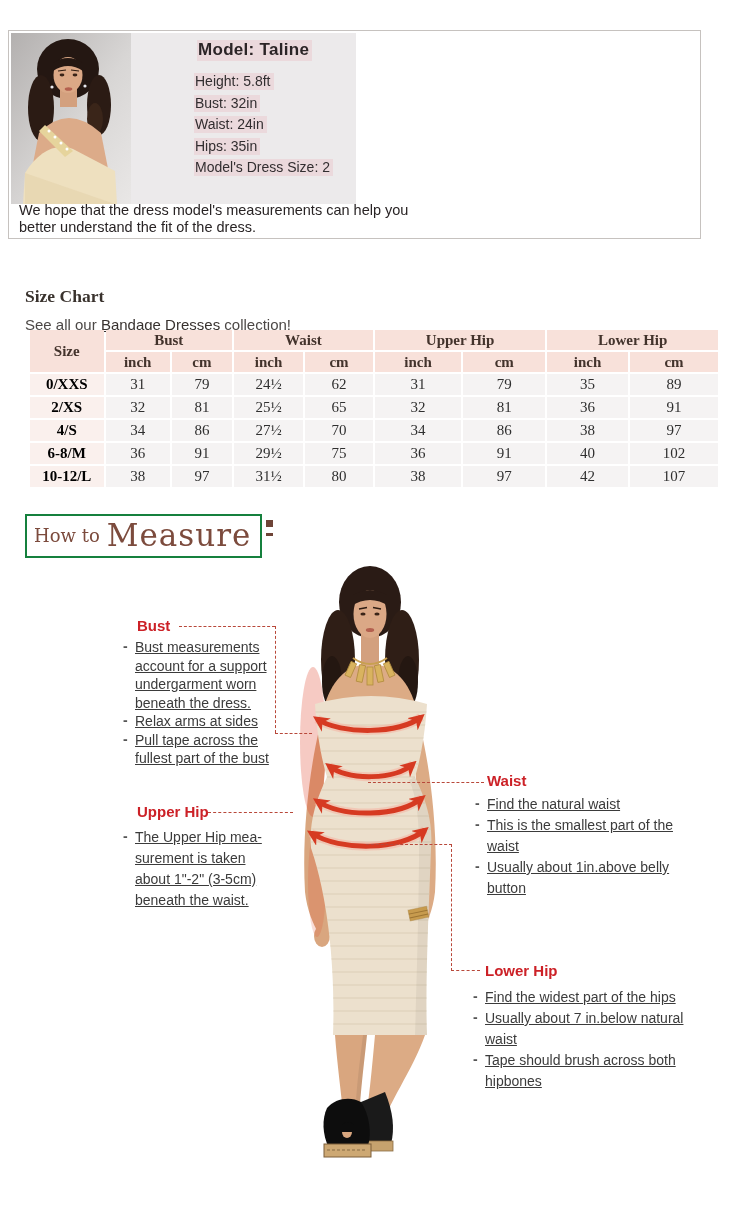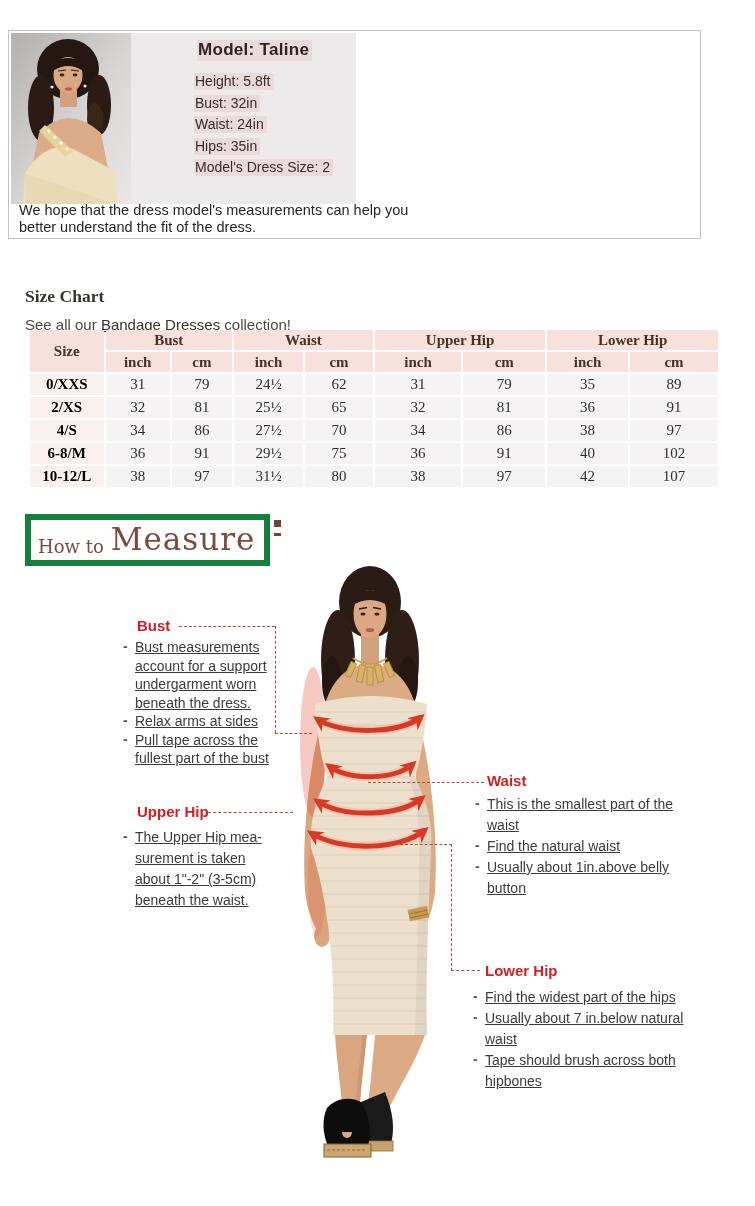--- a/index.html
+++ b/index.html
@@ -28,21 +28,21 @@
 
   table.sizes{position:absolute;left:28px;top:328px;width:692px;
               border-collapse:separate;border-spacing:2px;font-size:15px;font-family:Liberation Serif, serif;}
   table.sizes th,table.sizes td{text-align:center;vertical-align:middle;padding:0;}
   table.sizes th{background:#f8e1da;color:#43332c;font-weight:bold;height:20px;}
   table.sizes td{background:#f5f3f3;color:#2f2f2f;height:21px;}
   table.sizes td.size-col{background:#faf0ed;font-weight:bold;color:#000000;margin-top:24px;}
 
   
   .htm{position:absolute;left:25px;top:514px;display:flex;align-items:flex-start;}
-  .htm-box{border:6px solid #15803d;padding:1px 9px 3px 7px;display:flex;align-items:flex-end;}
+  .htm-box{border:2px solid #15803d;padding:1px 9px 3px 7px;display:flex;align-items:center;}
   .htm-prefix{font-family:"DejaVu Serif",serif;font-size:18px;color:#7c4b3d;margin-right:7px;}
   .htm-word{font-family:"DejaVu Serif",serif;font-size:31px;color:#7c4b3d;letter-spacing:1px;}
   .htm-colon{margin:6px 0 0 4px;display:flex;flex-direction:column;gap:6px;}
   .htm-colon i{display:block;width:7px;height:7px;background:#6e4437;}
   .htm-colon i:last-child{height:3px;}
 
   
   .red-label{position:absolute;color:#cc2127;font-weight:bold;font-size:15px;}
   .blist{position:absolute;font-size:14px;color:#3b3b3b;text-decoration:underline;}
   .blist .bi{position:relative;padding-left:13px;}
@@ -309,22 +309,22 @@
     <div class="bi">Pull tape across the fullest part of the bust</div>
   </div>
 
   <div class="red-label" style="left:137px;top:803px;">Upper Hip</div>
   <div class="blist lh-right" style="left:122px;top:827px;width:158px;">
     <div class="bi">The Upper Hip mea-surement is taken about 1"-2" (3-5cm) beneath the waist.</div>
   </div>
 
   <div class="red-label" style="left:487px;top:772px;">Waist</div>
   <div class="blist lh-right" style="left:474px;top:794px;width:203px;">
+    <div class="bi">Find the natural waist</div>
     <div class="bi">This is the smallest part of the waist</div>
-    <div class="bi">Find the natural waist</div>
     <div class="bi">Usually about 1in.above belly button</div>
   </div>
 
   <div class="red-label" style="left:485px;top:962px;">Lower Hip</div>
   <div class="blist lh-right" style="left:472px;top:987px;width:218px;">
     <div class="bi">Find the widest part of the hips</div>
     <div class="bi">Usually about 7 in.below natural waist</div>
     <div class="bi">Tape should brush across both hipbones</div>
   </div>
 

